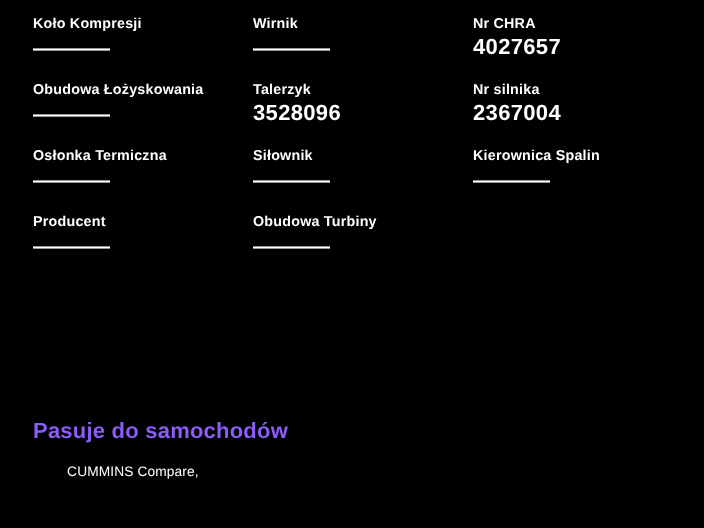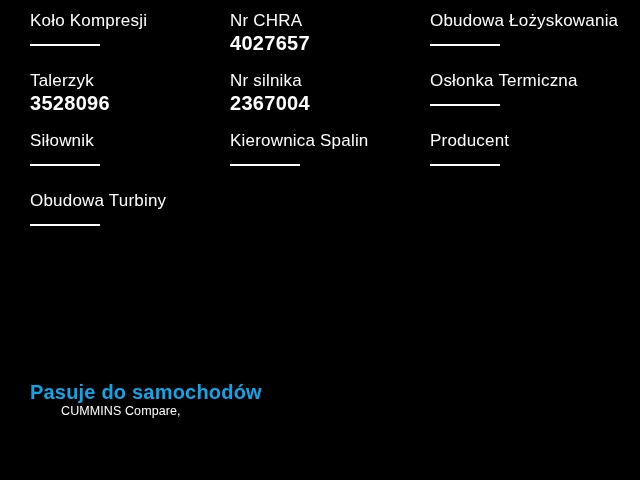--- a/index.html
+++ b/index.html
@@ -21,22 +21,22 @@
     left: 30px;
     width: 560px;
     display: grid;
     grid-template-columns: 200px 200px 160px;
     grid-auto-rows: 60px;
   }
   .spec-cell {
     position: relative;
   }
   .spec-label {
-    font-size: 17px;
-    font-weight: normal;
+    font-size: 13px;
+    font-weight: bold;
     line-height: 14px;
     letter-spacing: 0.2px;
     color: #ffffff;
     white-space: nowrap;
   }
   .spec-rule {
     width: 70px;
     height: 0;
     border-top: 2px solid #ffffff;
     margin-top: 16px;
@@ -56,42 +56,47 @@
     position: absolute;
     top: 380px;
     left: 30px;
     width: 580px;
   }
   .fits-title {
     font-size: 20px;
     font-weight: bold;
     line-height: 24px;
     letter-spacing: 0.2px;
-    color: #0ea5e9;
-    margin: 0 0 0 0;
+    color: #8b5cf6;
+    margin: 0 0 18px 0;
   }
   .fits-list {
     font-size: 12.5px;
     line-height: 15px;
     color: #ffffff;
     letter-spacing: 0.1px;
     margin-left: 31px;
   }
 </style>
 </head>
 <body>
 
 <div class="spec-grid">
 
   <div class="spec-cell">
     <div class="spec-label">Koło Kompresji</div>
     <div class="spec-rule"></div>
 
   </div>
 
+  <div class="spec-cell">
+    <div class="spec-label">Wirnik</div>
+    <div class="spec-rule"></div>
+
+  </div>
 
   <div class="spec-cell has-value">
     <div class="spec-label">Nr CHRA</div>
 
     <div class="spec-value">4027657</div>
   </div>
 
   <div class="spec-cell">
     <div class="spec-label">Obudowa Łożyskowania</div>
     <div class="spec-rule"></div>

